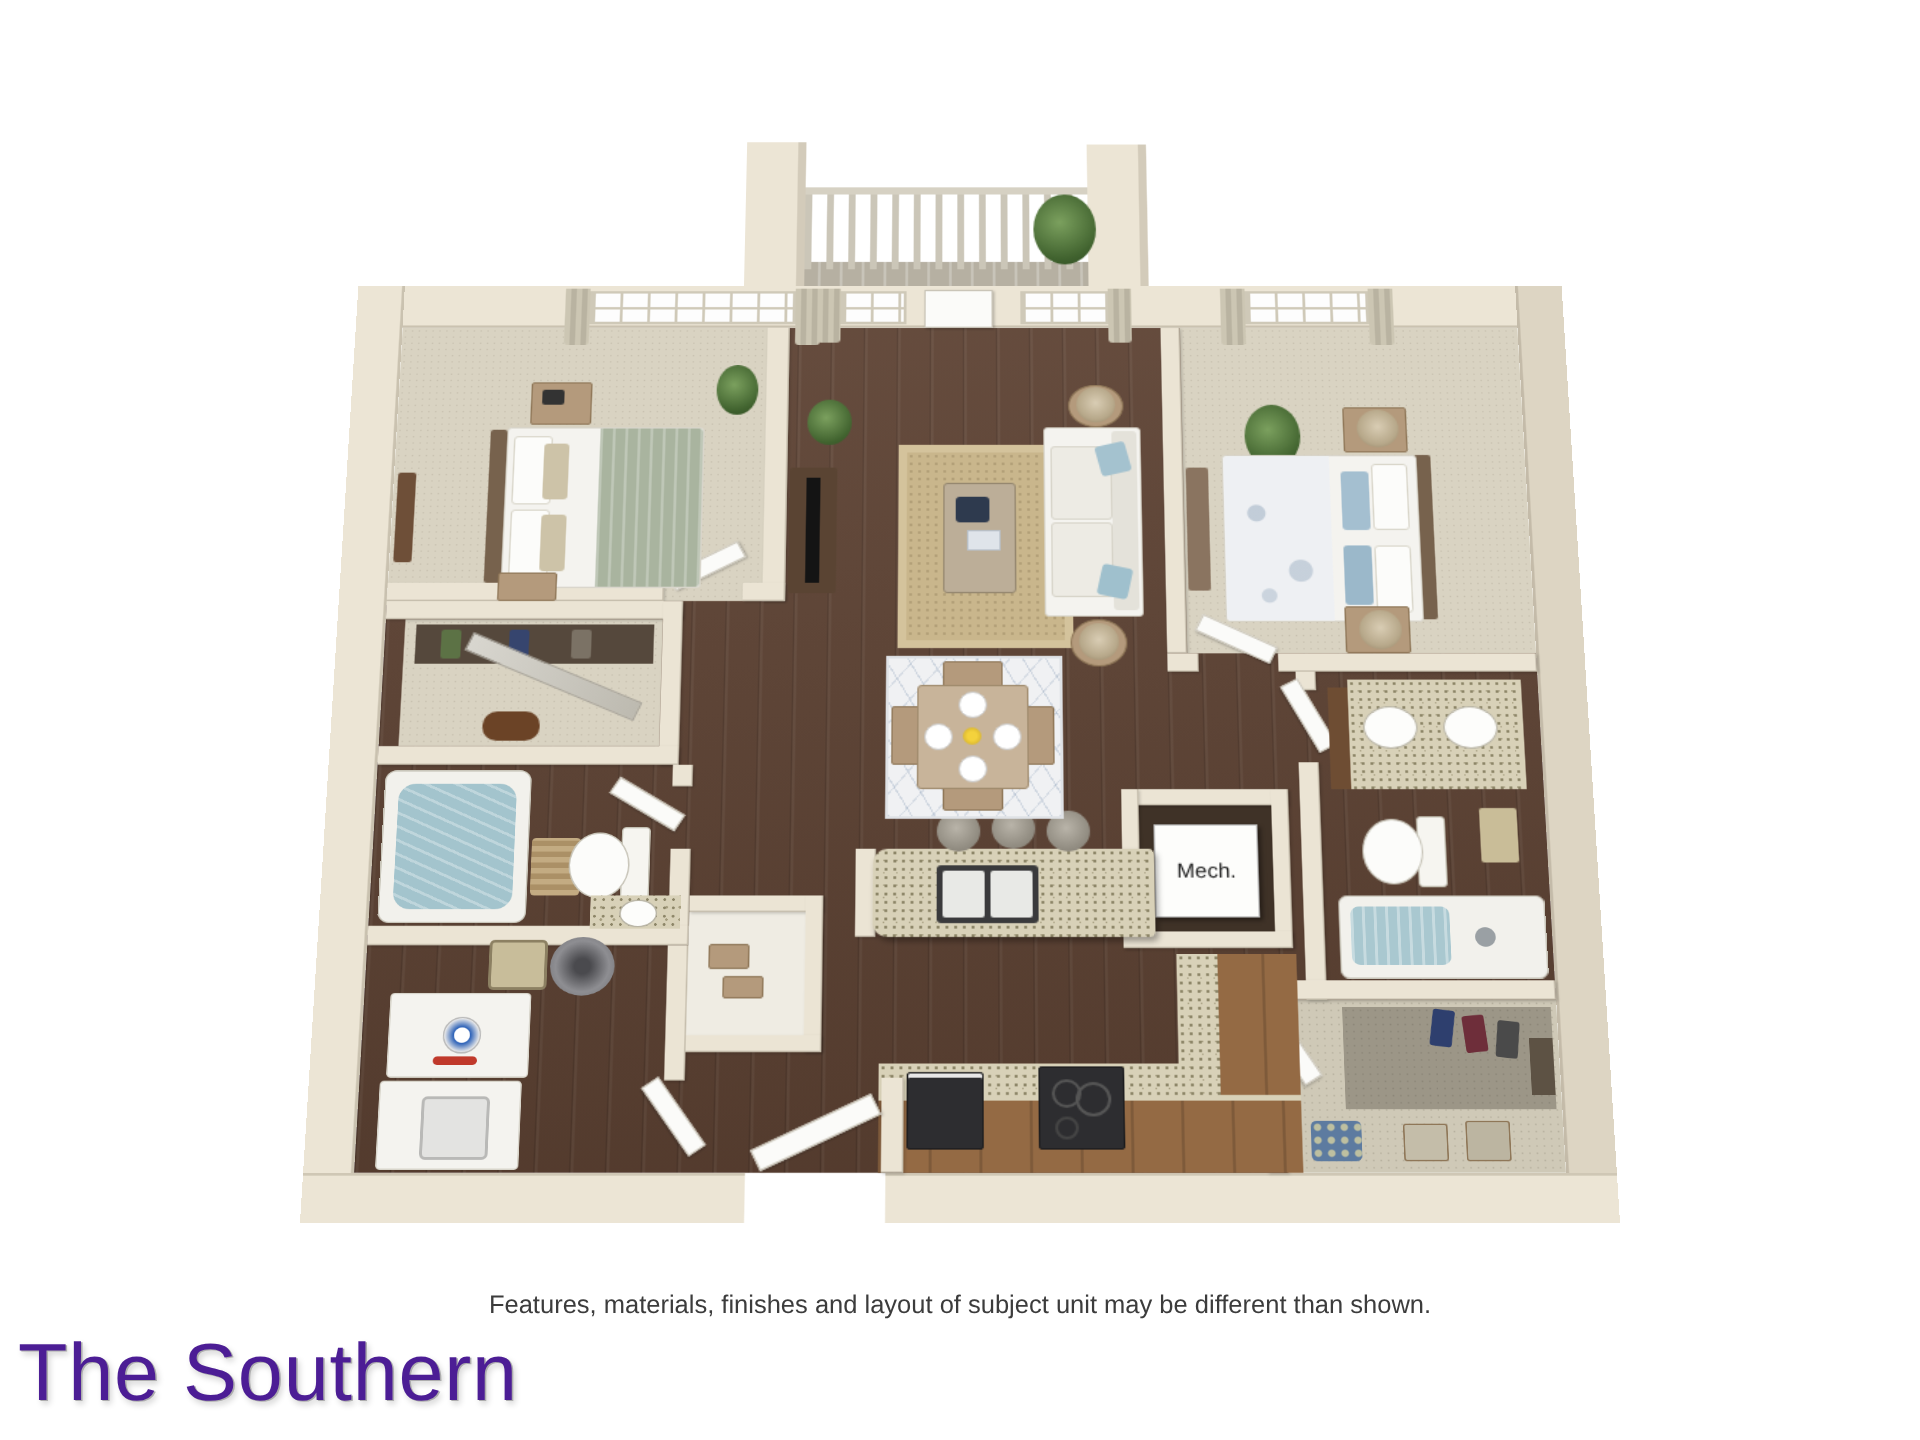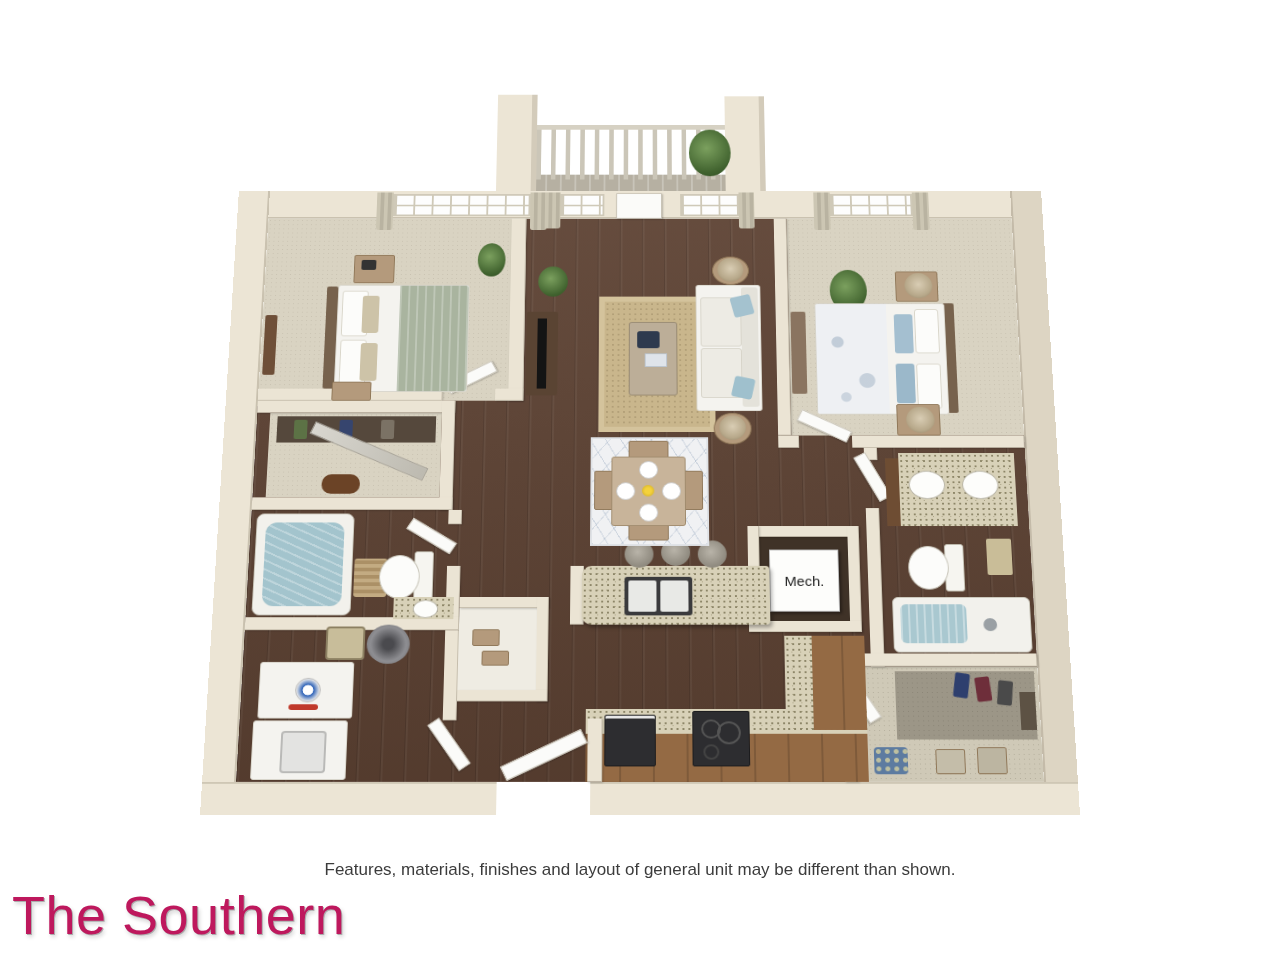--- a/index.html
+++ b/index.html
@@ -38,21 +38,21 @@
   .stool{border-radius:50%;background:radial-gradient(circle at 45% 42%,#b9b4a9,#8e897e 70%,#6f6a60);}
   .door-leaf{background:#fbfbf9;border:1px solid #c9c4b7;box-shadow:1px 1px 2px rgba(0,0,0,.25);}
   .window{background:#fdfdfd;border:2px solid #cfc9b8;box-sizing:border-box;
         background-image:repeating-linear-gradient(90deg,#cfc9b8 0 2px,transparent 2px 20px),
         linear-gradient(#cfc9b8 0 0);background-size:100% 100%,100% 2px;background-position:0 0,0 50%;background-repeat:repeat,no-repeat;}
   .curtain{background:repeating-linear-gradient(90deg,#ccc6b3 0 4px,#b9b3a1 4px 8px);border-radius:0 0 3px 3px;}
   .toilet-bowl{background:#fcfcfa;border:1px solid #c9c6ba;border-radius:50%;}
   .sink{background:#fdfdfb;border:1px solid #b9b5a6;border-radius:50%;}
   .pillow{background:#fcfcfa;border:1px solid #d9d6ca;border-radius:3px;}
   
-  .title{left:12px;top:884px;font-size:54px;letter-spacing:.5px;color:#be185d;
+  .title{left:12px;top:884px;font-size:54px;letter-spacing:.5px;color:#4c1d95;
         text-shadow:1px 1px 0 #adadad,2px 3px 4px #d2d2d2;font-weight:400;}
   .disclaimer{left:0;top:857px;width:1280px;text-align:center;font-size:17px;line-height:26px;color:#3c3c3c;}
 </style>
 </head>
 <body>
 
 <div class="canvas">
 
   <div class="plan">
 
@@ -268,17 +268,17 @@
     <div style="left:782px;top:556px;width:15px;height:26px;background:#6e2e3a;border-radius:2px;transform:rotate(-6deg);"></div>
     <div style="left:804px;top:560px;width:15px;height:26px;background:#4a4a4a;border-radius:2px;transform:rotate(6deg);"></div>
     <div style="left:826px;top:572px;width:16px;height:40px;background:#5d5244;"></div>
     <div style="left:676px;top:630px;width:34px;height:28px;background:#5d7ba0;background-image:radial-gradient(rgba(230,220,160,.7) 2px,transparent 3px);background-size:9px 9px;border-radius:4px;"></div>
     <div class="tan-furn" style="left:738px;top:632px;width:28px;height:24px;background:#c4bda9;"></div>
     <div class="tan-furn" style="left:780px;top:630px;width:28px;height:26px;background:#bcb5a1;"></div>
 
   </div>
 
   <div class="abs disclaimer">
-    <div>Features, materials, finishes and layout of general unit may be different than shown.</div>
+    <div>Features, materials, finishes and layout of subject unit may be different than shown.</div>
   </div>
   <div class="abs title">The Southern</div>
 
 </div>
 
 </body></html>

